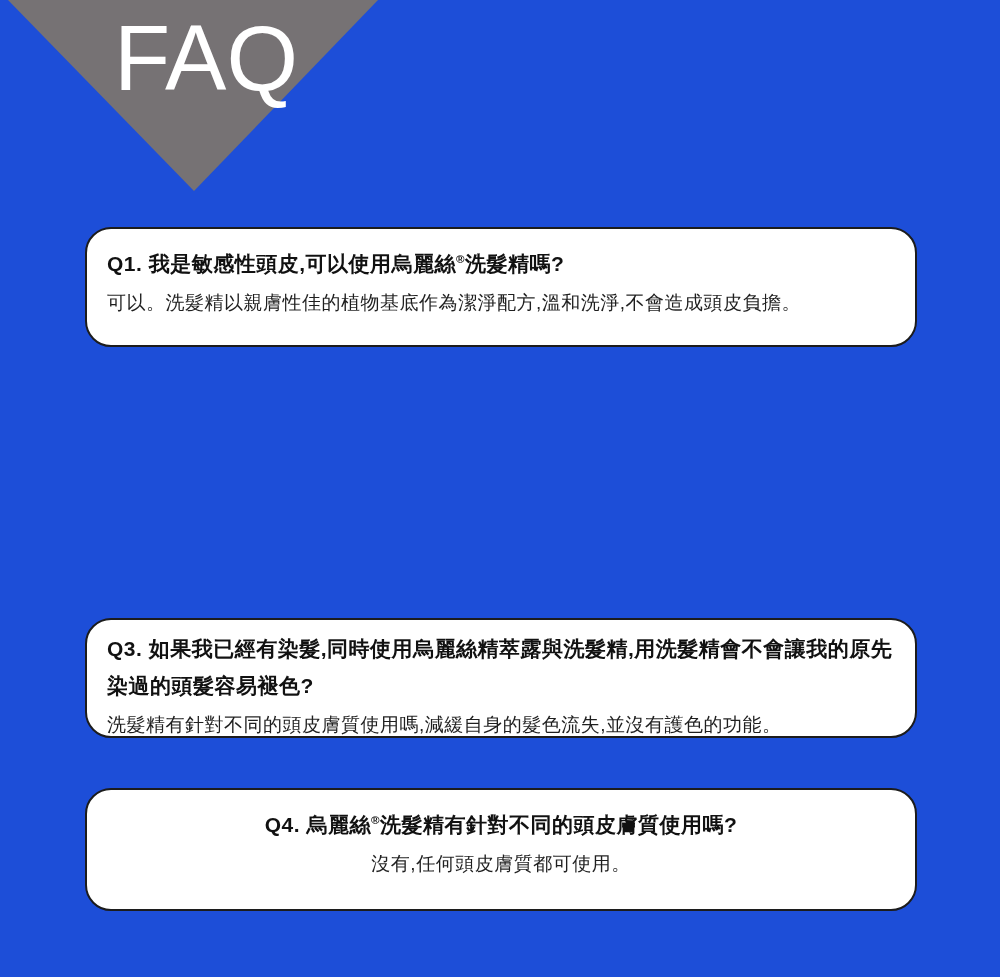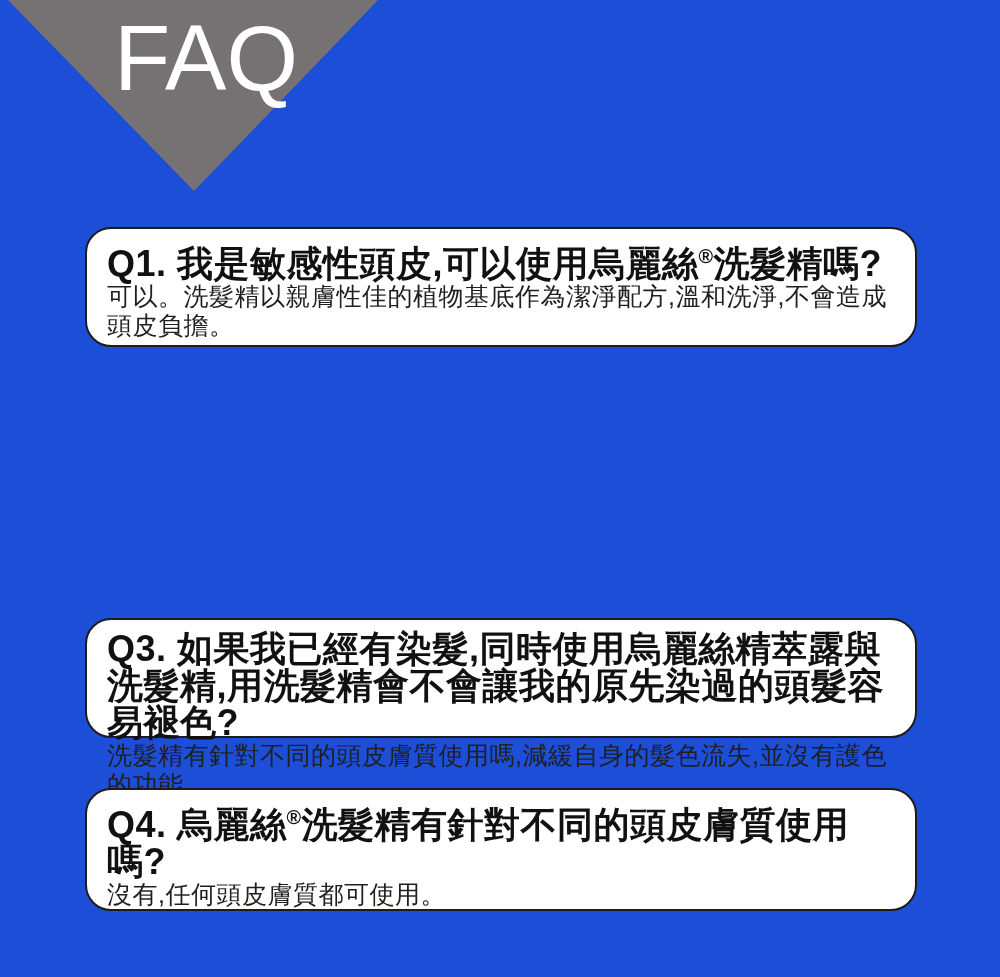--- a/index.html
+++ b/index.html
@@ -42,34 +42,35 @@
     width: 832px;
     box-sizing: border-box;
     background: #ffffff;
     border: 2px solid #1c1c1c;
     border-radius: 26px;
     padding: 12px 20px 0 20px;
   }
   .card-1 { top: 227px; height: 120px; padding-top: 16px; }
   .card-2 { top: 385px; height: 198px; padding-top: 10px; }
   .card-3 { top: 618px; height: 120px; padding-top: 10px; }
-  .card-4 { top: 788px; height: 123px; padding-top: 16px; }
+  .card-4 { top: 788px; height: 123px; padding-top: 16px; text-align: center; }
   .q {
-    font-size: 36px;
+    font-size: 21px;
     line-height: 37px;
     font-weight: 700;
     color: #111111;
     letter-spacing: 0.5px;
   }
   .a {
-    font-size: 25px;
+    font-size: 19px;
     line-height: 29px;
     font-weight: 400;
     color: #1f1f1f;
     letter-spacing: 0.5px;
+    margin-top: 6px;
   }
   .q sup, .a sup {
     font-size: 0.55em;
     vertical-align: super;
     line-height: 0;
   }
 </style>
 </head>
 <body>
 

